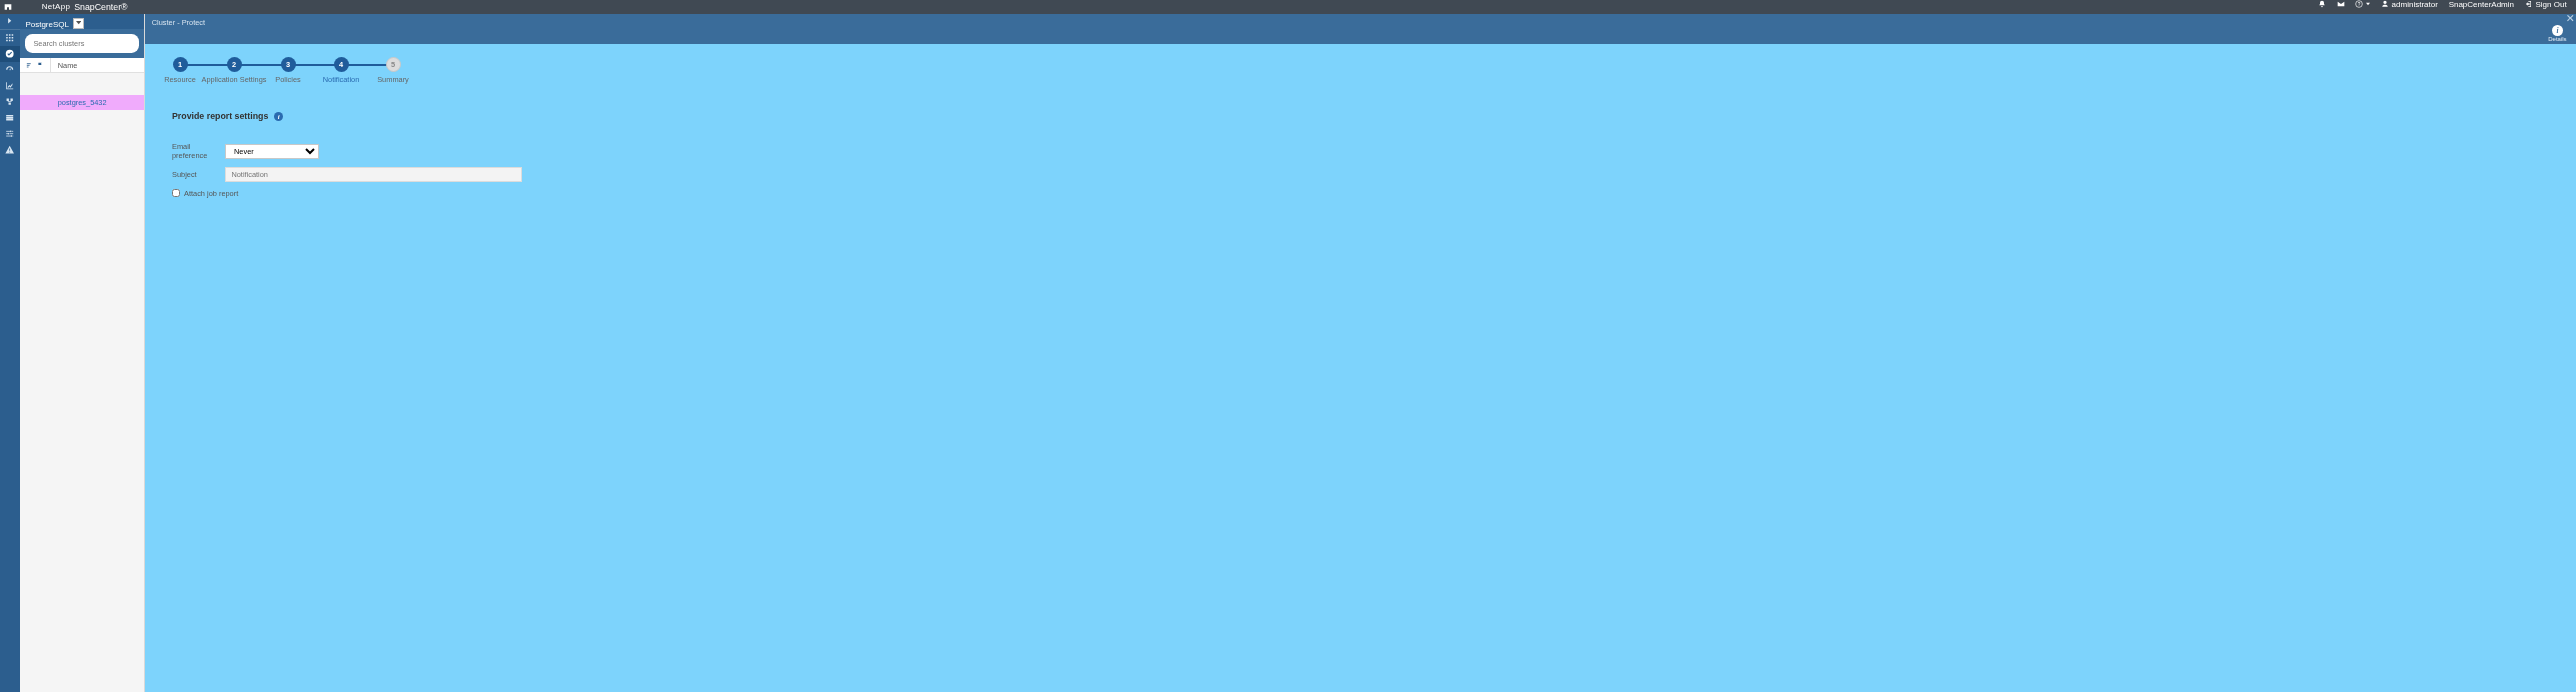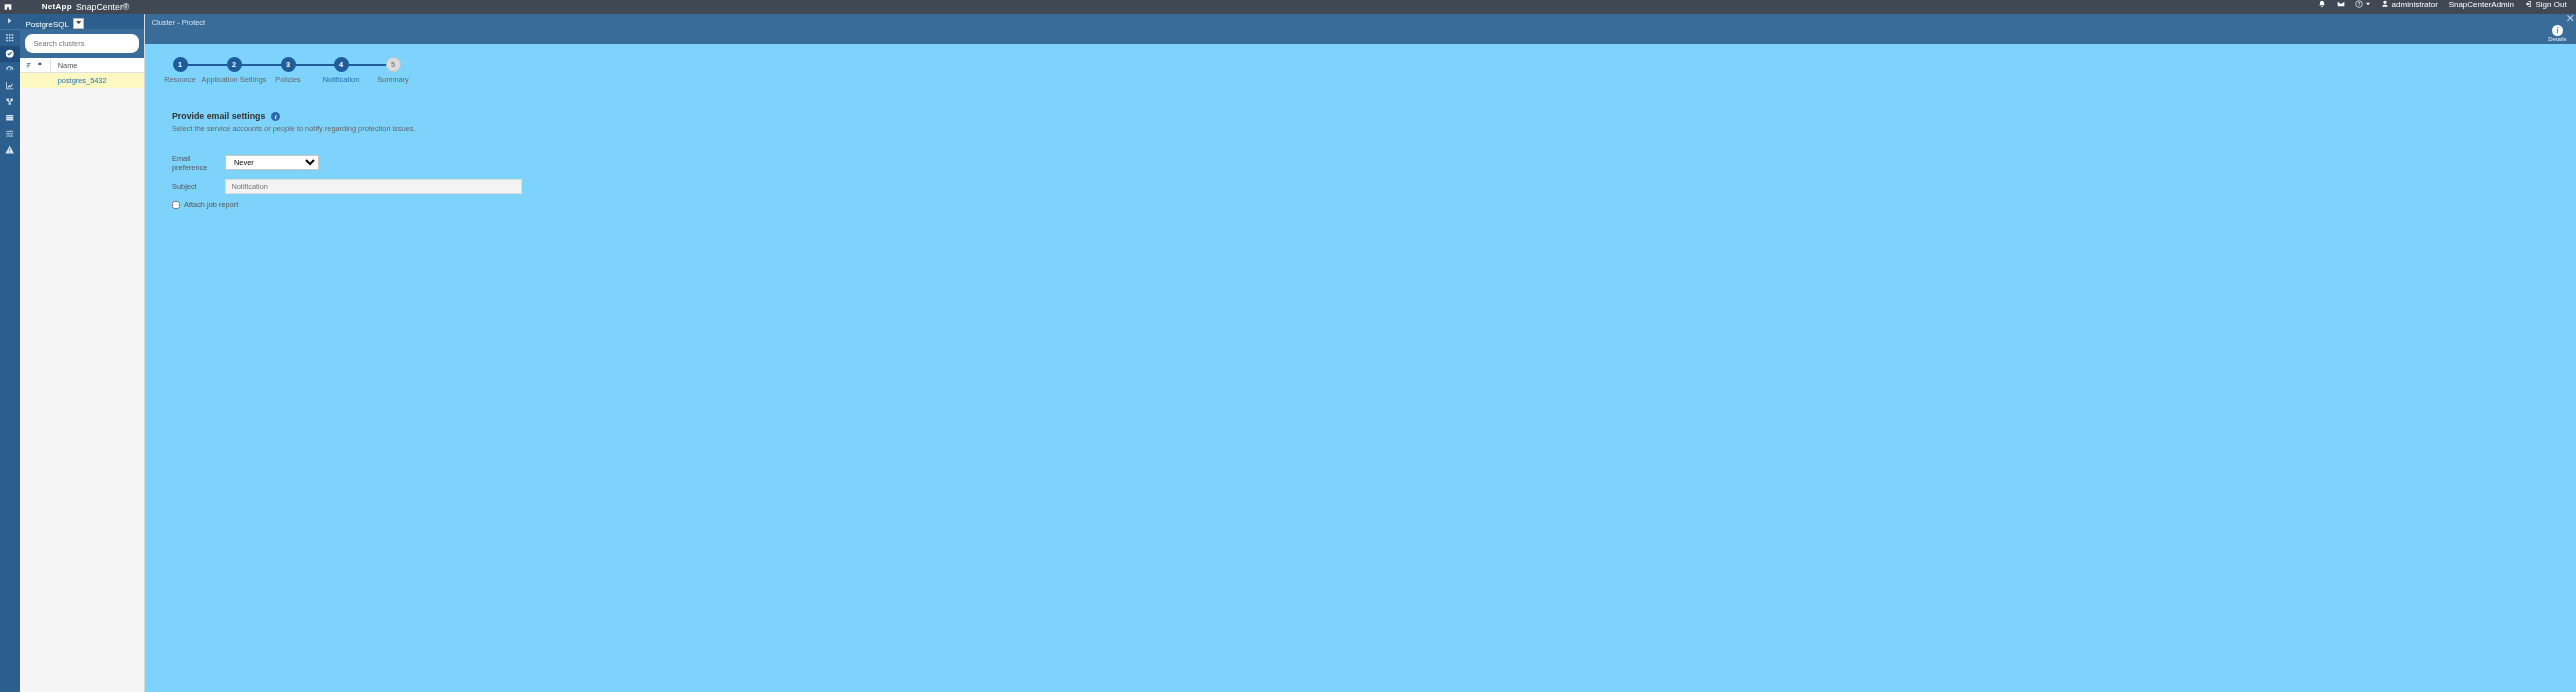--- a/index.html
+++ b/index.html
@@ -9,21 +9,21 @@
   .topbar {
     height: 13.5px;
     background: #404953;
     color: #fff;
     display: flex;
     align-items: center;
     font-size: 8px;
     padding: 0 4px;
   }
   .topbar .brand { display: flex; align-items: center; gap: 2.7px; }
-  .topbar .brand .n { font-weight: 700; font-size: 8px; letter-spacing: 0.3px; padding-left: 27px; }
+  .topbar .brand .n { font-weight: 400; font-size: 8px; letter-spacing: 0.3px; padding-left: 27px; }
   .topbar .brand .product { font-weight: 300; font-size: 8.8px; margin-left: 1.3px; }
   .topbar .spacer { flex: 1; }
   .topbar .tb-item { display: flex; align-items: flex-start; gap: 2.7px; height: 100%; padding: 0 5.4px; cursor: pointer; }
   .tb-ico { width: 8px; height: 8px; display: inline-flex; align-items: center; justify-content: center; }
   .tb-ico svg { width: 8px; height: 8px; fill: #fff; }
 
   
   .app {
     display: flex;
     height: calc(100% - 13.5px);
@@ -106,22 +106,23 @@
     border-right: 0.7px solid #e0e0e0;
   }
   .listpanel .lp-cols .col-icons svg { width: 6.7px; height: 6.7px; fill: #2c5e8e; }
   .listpanel .lp-cols .col-name { padding-left: 6.7px; }
   .listpanel .lp-row {
     height: 15px;
     display: flex;
     align-items: center;
     font-size: 7.4px;
     color: #2a6bb0;
-    background: #fef9c3;
+    background: #f0abfc;
     cursor: pointer;
+    margin-top: 22px;
   }
   .listpanel .lp-row .cell-icons { width: 31px; }
   .listpanel .lp-row .cell-name { padding-left: 6.7px; }
 
   
   .main {
     flex: 1;
     display: flex;
     flex-direction: column;
     background: #7dd3fc;
@@ -379,23 +380,22 @@
           <div class="ball">4</div>
           <div class="lbl">Notification</div>
         </div>
         <div class="step2" style="left:221px">
           <div class="ball grey">5</div>
           <div class="lbl">Summary</div>
         </div>
       </div>
 
       <div class="form">
-        <h3>Provide email settings</h3>
+        <h3>Provide report settings</h3>
         <span class="info-i">i</span>
-        <div class="sub">Select the service accounts or people to notify regarding protection issues.</div>
 
         <div class="rows">
           <div class="row">
             <div class="lbl">Email preference</div>
             <select>
               <option>Never</option>
             </select>
           </div>
           <div class="row">
             <div class="lbl">Subject</div>

